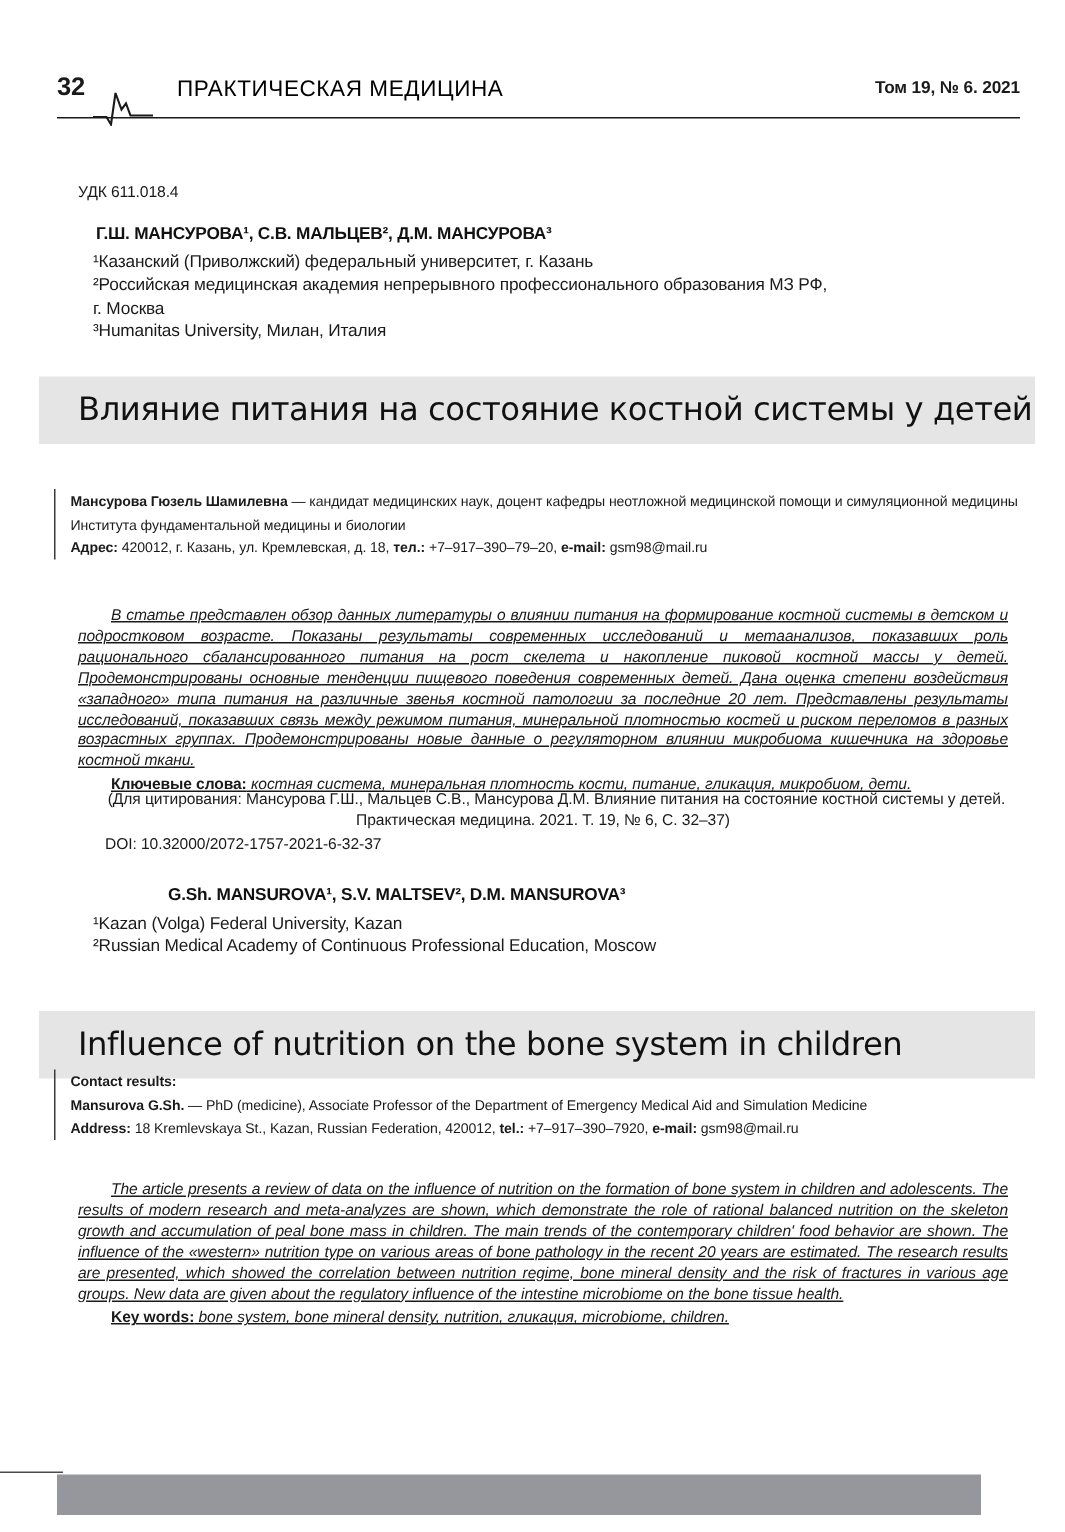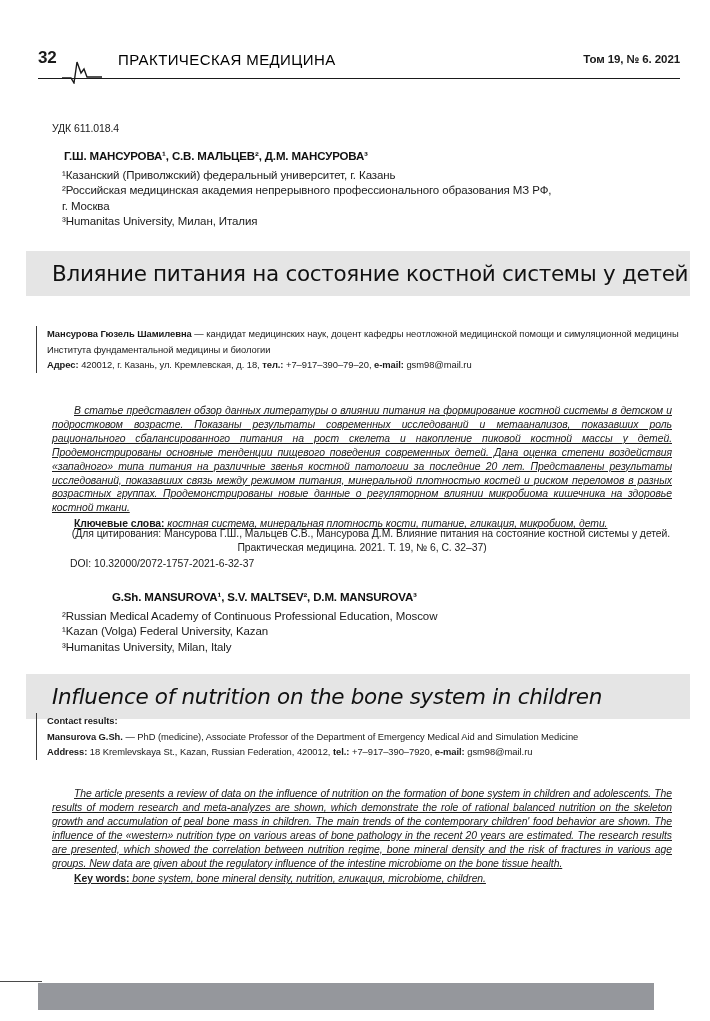--- a/index.html
+++ b/index.html
@@ -124,21 +124,21 @@
   .title-band h1 {
     margin: 0;
     font-family: "DejaVu Sans", sans-serif;
     font-weight: 400;
     font-size: 21.5px;
     line-height: 27px;
     letter-spacing: -0.3px;
     color: #111;
   }
   .title-ru { top: 251px; }
-  .title-en { top: 674px; font-style: italic; }
+  .title-en { top: 674px; }
 
   
   .contact {
     position: absolute;
     left: 36px;
     width: 648px;
     border-left: 1.4px solid #3a3a3a;
     box-sizing: border-box;
     padding-left: 10px;
     font-size: 9.4px;
@@ -256,23 +256,22 @@
     <span class="kw"><b>Ключевые слова:</b><span> костная система, минеральная плотность кости, питание, гликация, микробиом, дети.</span></span>
   </div>
 
   <div class="citation citation-ru">
     <p>(Для цитирования: Мансурова Г.Ш., Мальцев С.В., Мансурова Д.М. Влияние питания на состояние костной системы у детей. Практическая медицина. 2021. Т. 19, № 6, С. 32–37)</p>
     <span class="doi">DOI: 10.32000/2072-1757-2021-6-32-37</span>
   </div>
 
   <div class="authors authors-en">G.Sh. MANSUROVA¹, S.V. MALTSEV², D.M. MANSUROVA³</div>
   <div class="affil affil-en">
+    <div>¹Kazan (Volga) Federal University, Kazan</div>
     <div>²Russian Medical Academy of Continuous Professional Education, Moscow</div>
-    <div>¹Kazan (Volga) Federal University, Kazan</div>
-    <div>³Humanitas University, Milan, Italy</div>
   </div>
 
   <div class="title-band title-en">
     <h1>Influence of nutrition on the bone system in children</h1>
   </div>
 
   <div class="contact contact-en">
     <div class="heading">Contact results:</div>
     <div><b>Mansurova G.Sh.</b><span> — PhD (medicine), Associate Professor of the Department of Emergency Medical Aid and Simulation Medicine</span></div>
     <div><b>Address:</b><span> 18 Kremlevskaya St., Kazan, Russian Federation, 420012, </span><b>tel.:</b><span> +7–917–390–7920, </span><b>e-mail:</b><span> gsm98@mail.ru</span></div>

